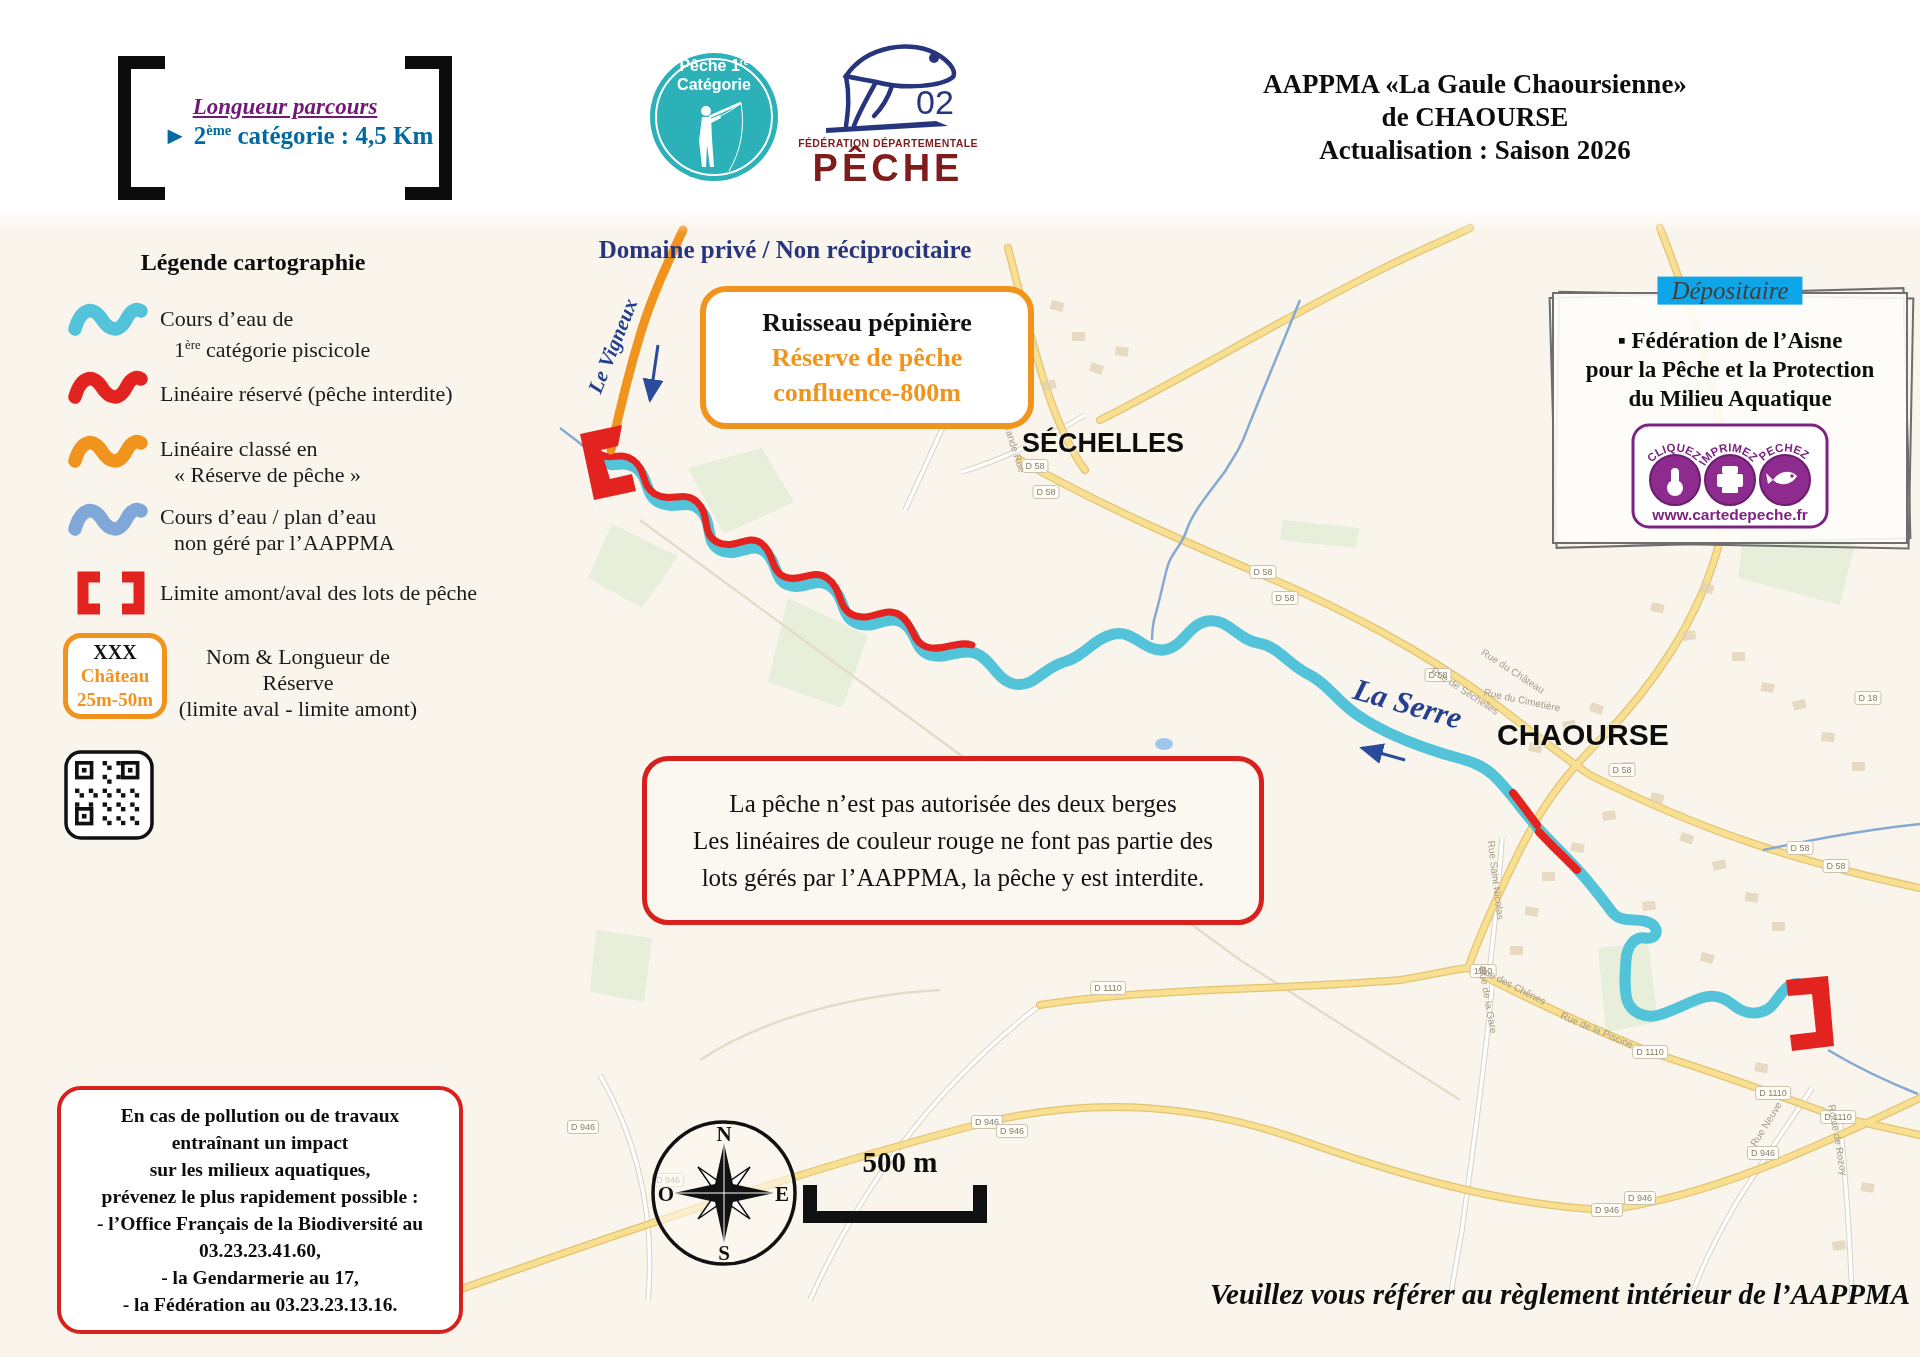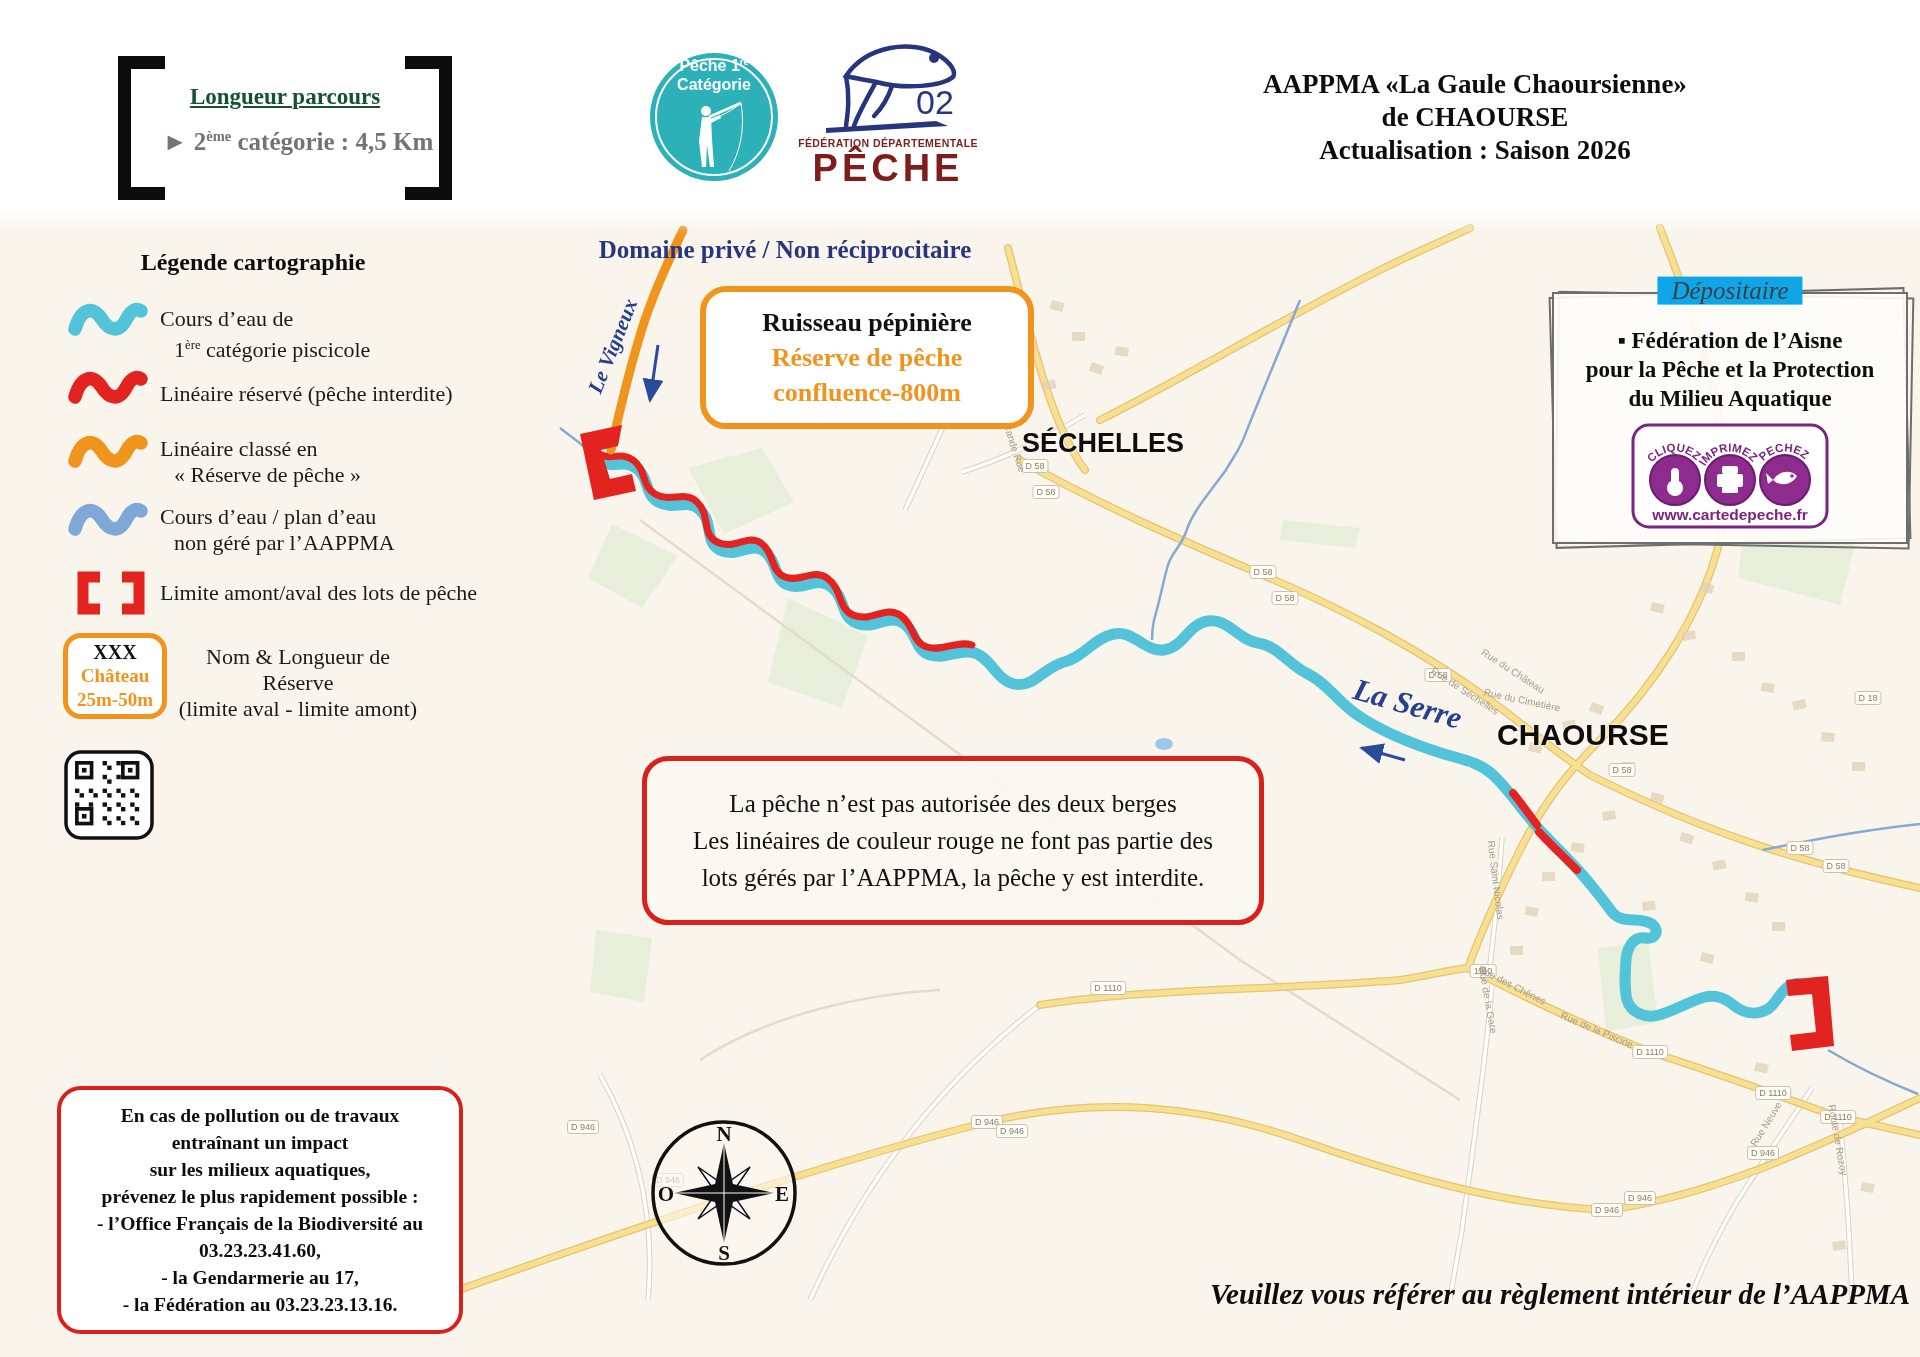--- a/index.html
+++ b/index.html
@@ -7,22 +7,22 @@
          font-family:"Liberation Serif",serif;}
   svg{display:block}
   .abs{position:absolute}
   .white-top{position:absolute;left:0;top:0;width:1920px;height:234px;
              background:linear-gradient(#ffffff 88%,rgba(255,255,255,0));}
   
   .parcours{position:absolute;left:118px;top:52px;width:334px;height:136px;text-align:center;}
   .brk{position:absolute;top:4px;width:34px;height:118px;border:13px solid #0c0c0c;}
   .brk.l{left:0;border-right:none}
   .brk.r{right:0;border-left:none}
-  .parcours .t1{margin-top:32px;font-size:23px;font-weight:bold;text-decoration:underline;color:#14532d;}
-  .parcours .t2{margin-top:18px;font-size:25px;font-weight:bold;color:#737373;padding-left:26px;}
+  .parcours .t1{margin-top:42px;font-size:23px;font-weight:bold;text-decoration:underline;color:#701a75;font-style:italic;}
+  .parcours .t2{margin-top:2px;font-size:25px;font-weight:bold;color:#0369a1;padding-left:26px;}
   sup{font-size:58%;vertical-align:super;}
   .badge{position:absolute;left:650px;top:53px;width:128px;height:128px;border-radius:50%;
          background:#2cb1b9;text-align:center;color:#fff;font-family:"Liberation Sans",sans-serif;}
   .badge .ring{position:absolute;inset:5px;border:2px solid #fff;border-radius:50%;}
   .badge .b1{font-size:16px;font-weight:bold;line-height:19px;position:relative;}
   .badge svg{position:absolute;left:29px;top:48px;}
   .fedlogo{position:absolute;left:798px;top:28px;width:180px;text-align:center;color:#7f1d1d;
            font-family:"Liberation Sans",sans-serif;}
   .fedlogo .f1{font-size:10.5px;font-weight:bold;letter-spacing:.4px;margin-top:1px;}
   .fedlogo .f2{font-size:38px;font-weight:bold;letter-spacing:4px;line-height:38px;}
@@ -492,16 +492,24 @@
     <path d="M 0 -50 L 9 -9 L 50 0 L 9 9 L 0 50 L -9 9 L -50 0 L -9 -9 Z" fill="#111"></path>
     <path d="M 0 -50 L 0 50 M -50 0 L 50 0" stroke="#fff" stroke-width="1"></path>
     <g font-family="Liberation Serif, serif" font-size="21" font-weight="bold" fill="#111" text-anchor="middle">
       <text y="-52">N</text>
       <text x="58" y="8">E</text>
       <text y="67">S</text>
       <text x="-58" y="8">O</text>
     </g>
   </svg>
 
+  <div class="scale-wrap">
+    <div class="s1">500 m</div>
+    <svg width="200" height="48" viewBox="0 0 200 48">
+      <rect x="8" y="32" width="184" height="12" fill="#111"></rect>
+      <rect x="8" y="6" width="14" height="38" fill="#111"></rect>
+      <rect x="178" y="6" width="14" height="38" fill="#111"></rect>
+    </svg>
+  </div>
 
   <div class="footer">Veuillez vous référer au règlement intérieur de l’AAPPMA</div>
 
 </div>
 
 </body></html>

